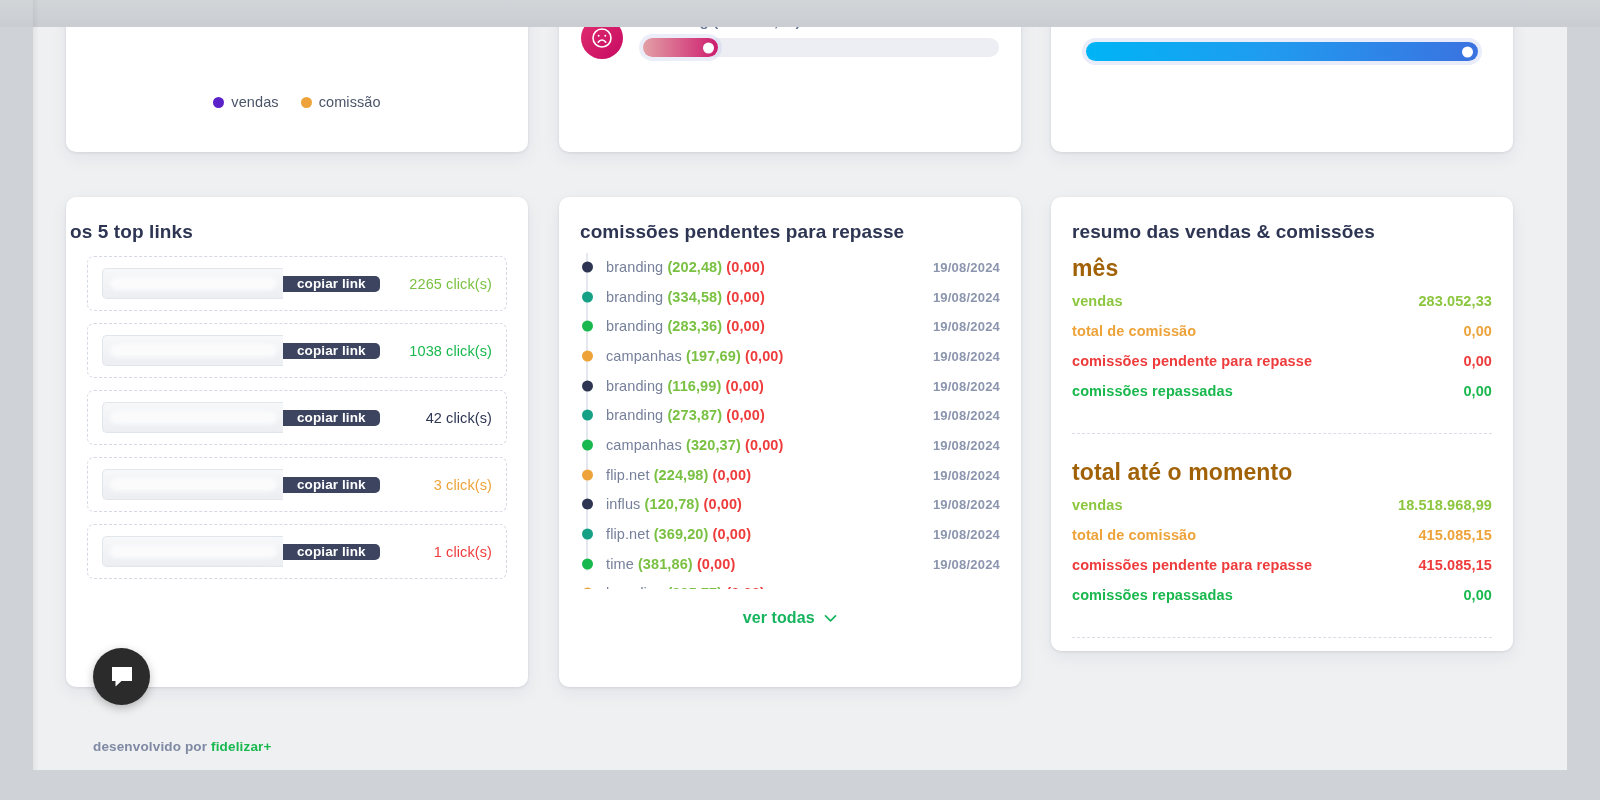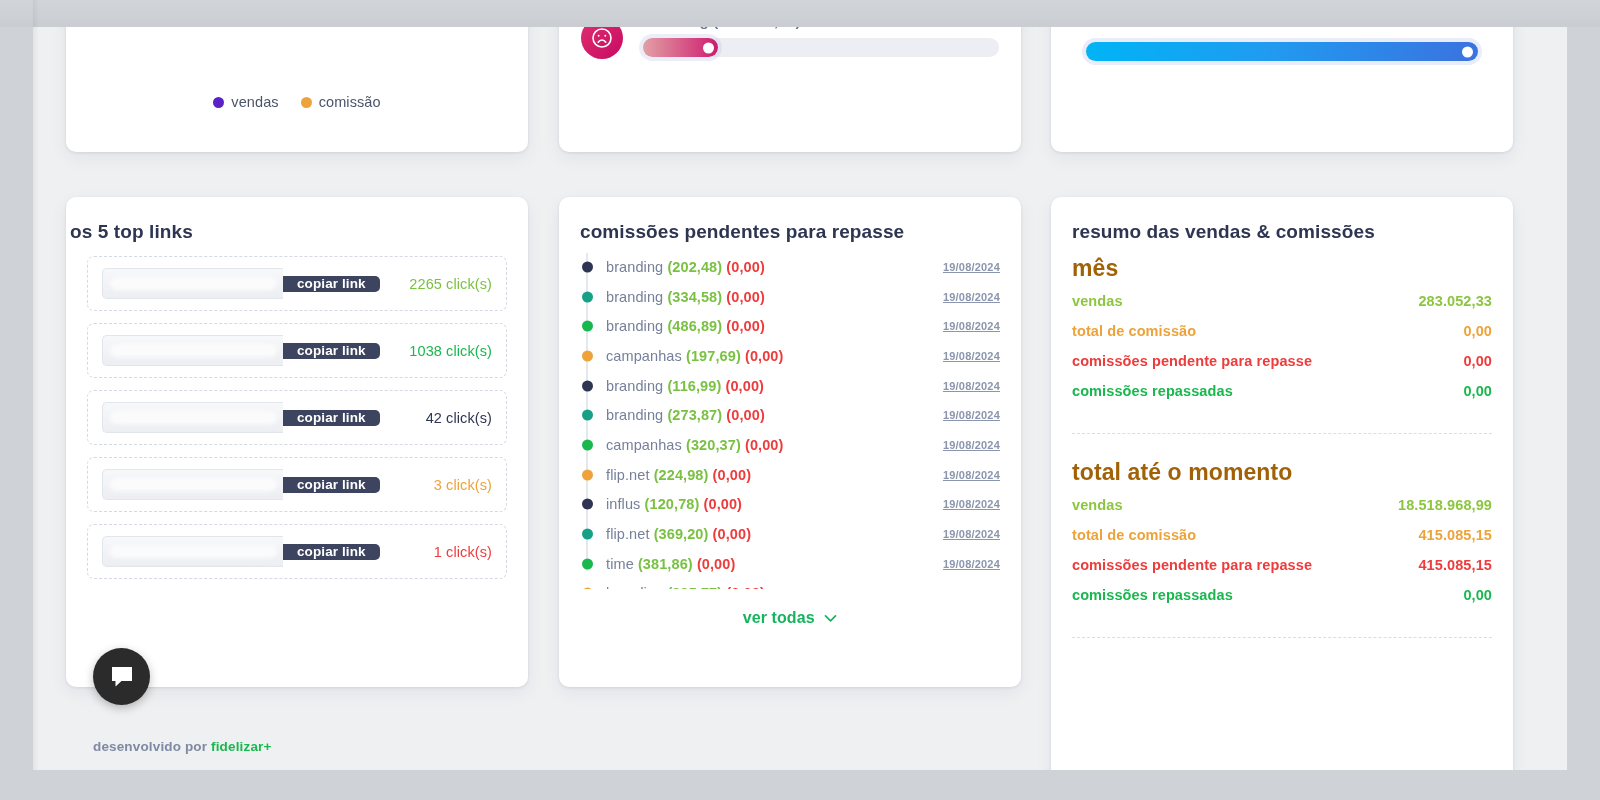--- a/index.html
+++ b/index.html
@@ -54,21 +54,21 @@
   }
 
   
   #card-chart      { left: 33px;  top: -170px; width: 462px; height: 322px; }
   #card-ranking    { left: 526px; top: -170px; width: 462px; height: 322px; }
   #card-goal       { left: 1018px;top: -170px; width: 462px; height: 322px; }
 
   
   #card-toplinks   { left: 33px;  top: 197px;  width: 462px; height: 490px; }
   #card-pending    { left: 526px; top: 197px;  width: 462px; height: 490px; }
-  #card-summary    { left: 1018px;top: 197px;  width: 462px; height: 602px; }
+  #card-summary    { left: 1018px;top: 197px;  width: 462px; height: 454px; }
 
   
   .legend {
     position: absolute;
     left: 0; right: 0;
     bottom: 42px;
     display: flex;
     justify-content: center;
     gap: 22px;
   }
@@ -238,25 +238,24 @@
     width: 11px; height: 11px;
     border-radius: 50%;
   }
   .tl-text { font-size: 14.5px; color: #76809a; letter-spacing: .1px; white-space: nowrap; }
   .tl-val  { font-weight: bold; color: #7ac143; }
   .tl-sec  { font-weight: bold; color: #ee3b3b; }
   .tl-date {
     position: absolute;
     right: 0; top: 50%;
     transform: translateY(-50%);
-    font-size: 11px;
+    font-size: 13px;
     font-weight: bold;
     color: #8b95ad;
     letter-spacing: .2px;
-    text-decoration: underline;
   }
   .see-all {
     position: absolute;
     left: 0; right: 0; top: 412px;
     text-align: center;
     font-size: 16px;
     font-weight: bold;
     color: #16b45e;
     cursor: pointer;
     letter-spacing: .1px;
@@ -407,21 +406,21 @@
           <span class="tl-text">branding <span class="tl-val">(202,48)</span> <span class="tl-sec">(0,00)</span></span>
           <span class="tl-date">19/08/2024</span>
         </div>
         <div class="tl-item">
           <span class="tl-dot" style="background: rgb(22, 160, 133);"></span>
           <span class="tl-text">branding <span class="tl-val">(334,58)</span> <span class="tl-sec">(0,00)</span></span>
           <span class="tl-date">19/08/2024</span>
         </div>
         <div class="tl-item">
           <span class="tl-dot" style="background: rgb(25, 184, 78);"></span>
-          <span class="tl-text">branding <span class="tl-val">(486,89)</span> <span class="tl-sec">(0,00)</span></span>
+          <span class="tl-text">branding <span class="tl-val">(283,36)</span> <span class="tl-sec">(0,00)</span></span>
           <span class="tl-date">19/08/2024</span>
         </div>
         <div class="tl-item">
           <span class="tl-dot" style="background: rgb(237, 163, 58);"></span>
           <span class="tl-text">campanhas <span class="tl-val">(197,69)</span> <span class="tl-sec">(0,00)</span></span>
           <span class="tl-date">19/08/2024</span>
         </div>
         <div class="tl-item">
           <span class="tl-dot" style="background: rgb(45, 53, 82);"></span>
           <span class="tl-text">branding <span class="tl-val">(116,99)</span> <span class="tl-sec">(0,00)</span></span>

